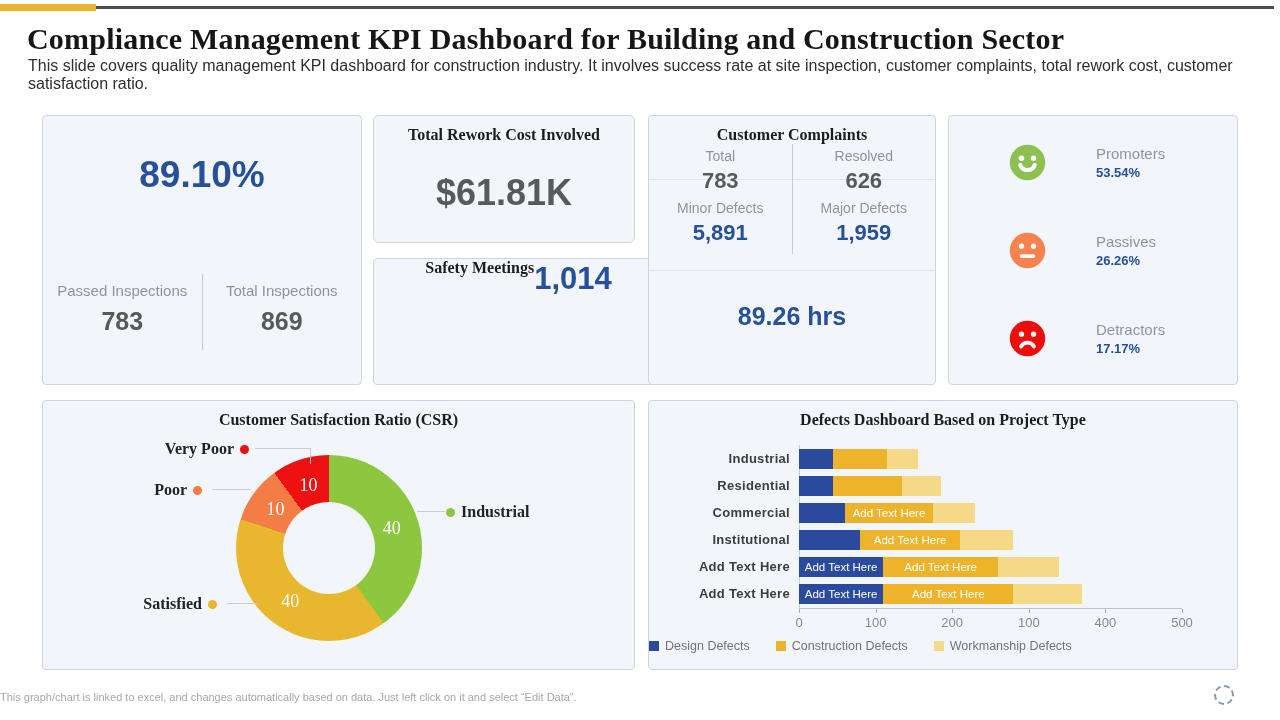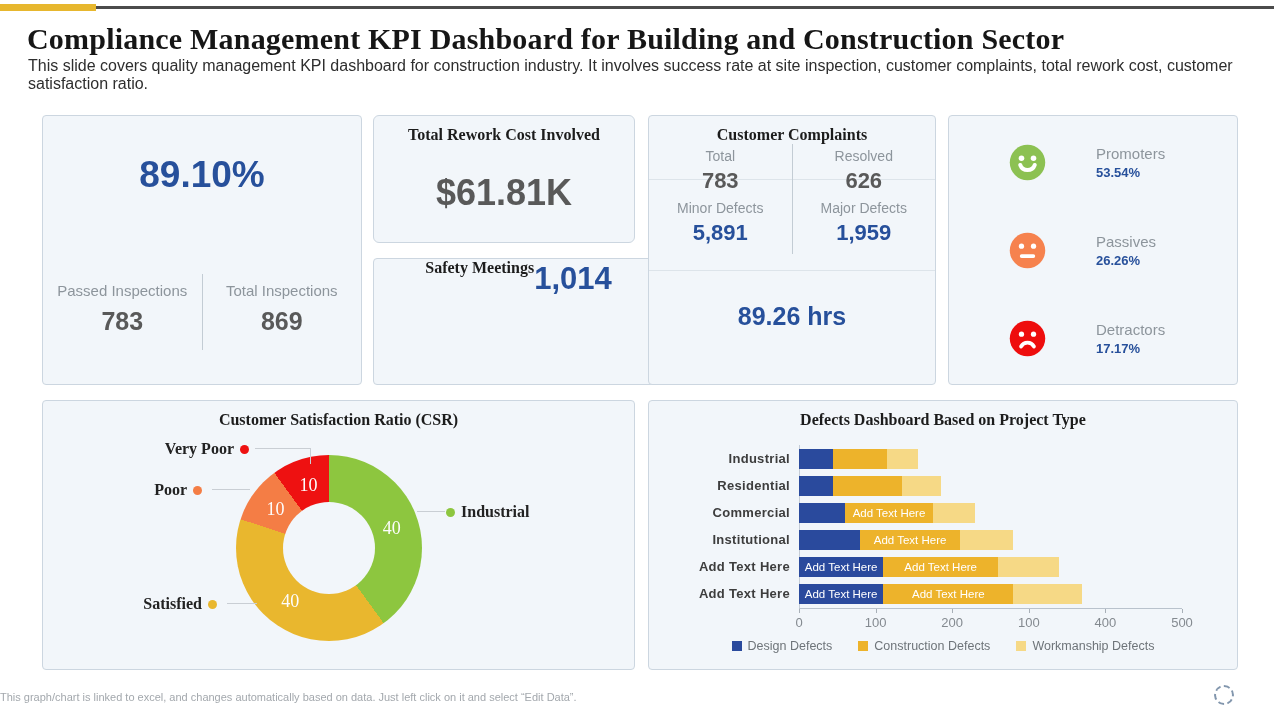--- a/index.html
+++ b/index.html
@@ -107,21 +107,21 @@
     height:100%; display:flex; align-items:center; justify-content:center;
     color:#ffffff; font-size:11.5px; white-space:nowrap; overflow:hidden;
   }
   .bar-yaxis { position:absolute; left:150px; top:44px; width:1px; height:163px; background:#c5cdd7; }
   .bar-axis { position:absolute; left:150px; top:207px; width:383px; height:1px; background:#b9c2cc; }
   .bar-tick-mark { position:absolute; top:1px; width:1px; height:4px; background:#a8b0b8; }
   .bar-tick-label {
     position:absolute; top:7px; transform:translateX(-50%);
     font-size:13px; color:#848a90;
   }
-  .bar-legend { position:absolute; left:0; right:0; top:238px; display:flex; justify-content:center; gap:26px; }
+  .bar-legend { position:absolute; left:0; right:0; top:238px; display:flex; justify-content:flex-start; gap:26px; }
   .legend-item { display:flex; align-items:center; gap:6px; font-size:12.5px; color:#6e7479; }
   .legend-swatch { width:10px; height:10px; }
 
   .footer-note {
     position:absolute; left:0; top:691px; width:100%; 
     font-size:11px; color:#a3a8ad; margin:0;
   }
   .spinner {
     position:absolute; left:1214px; top:685px; width:20px; height:20px;
     border:2px dashed #8296ad; border-radius:50%;

